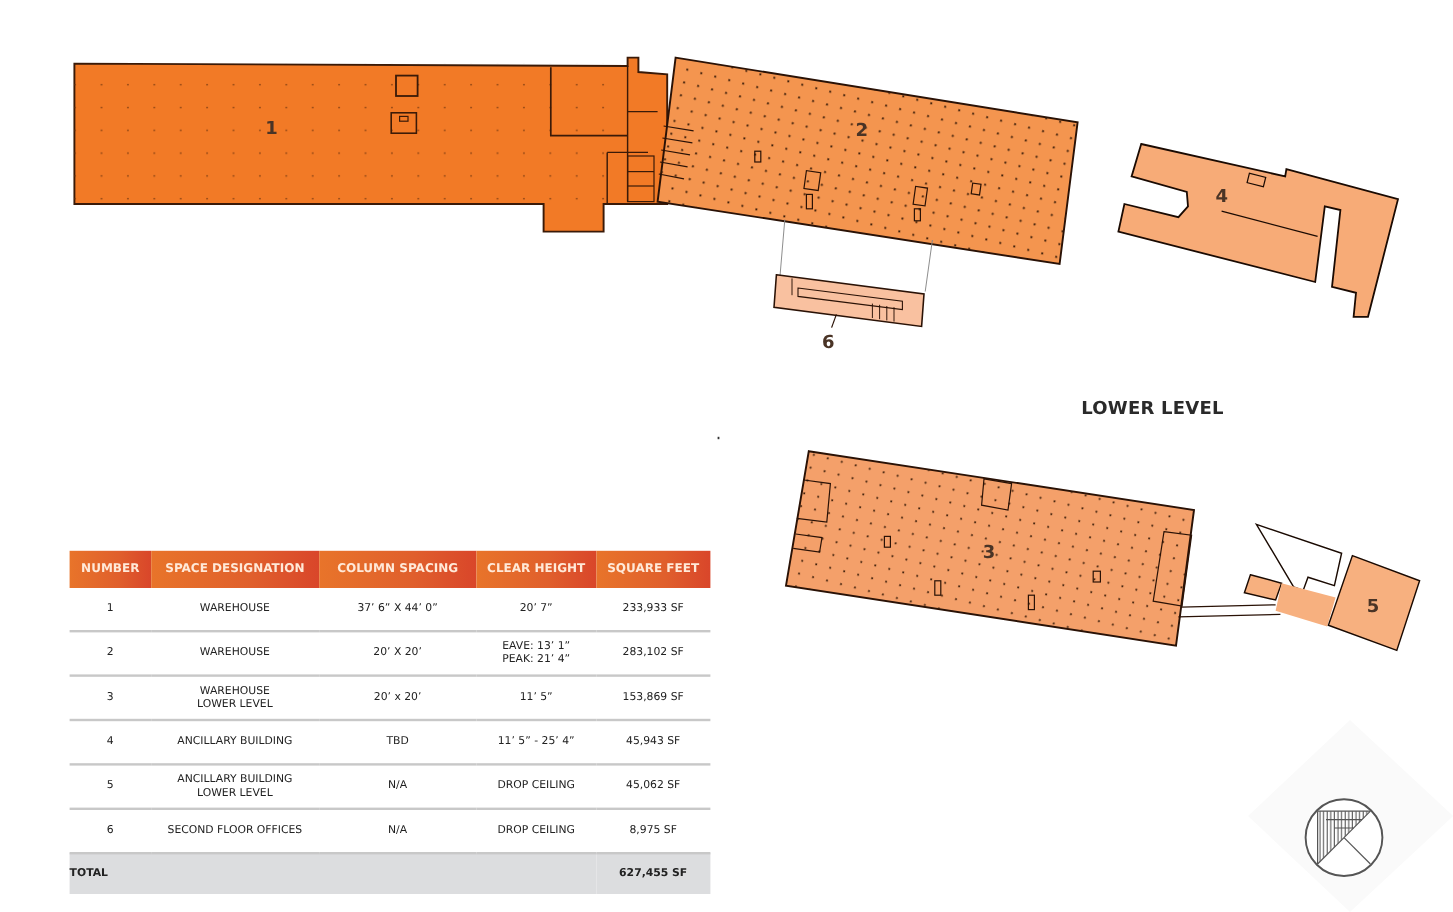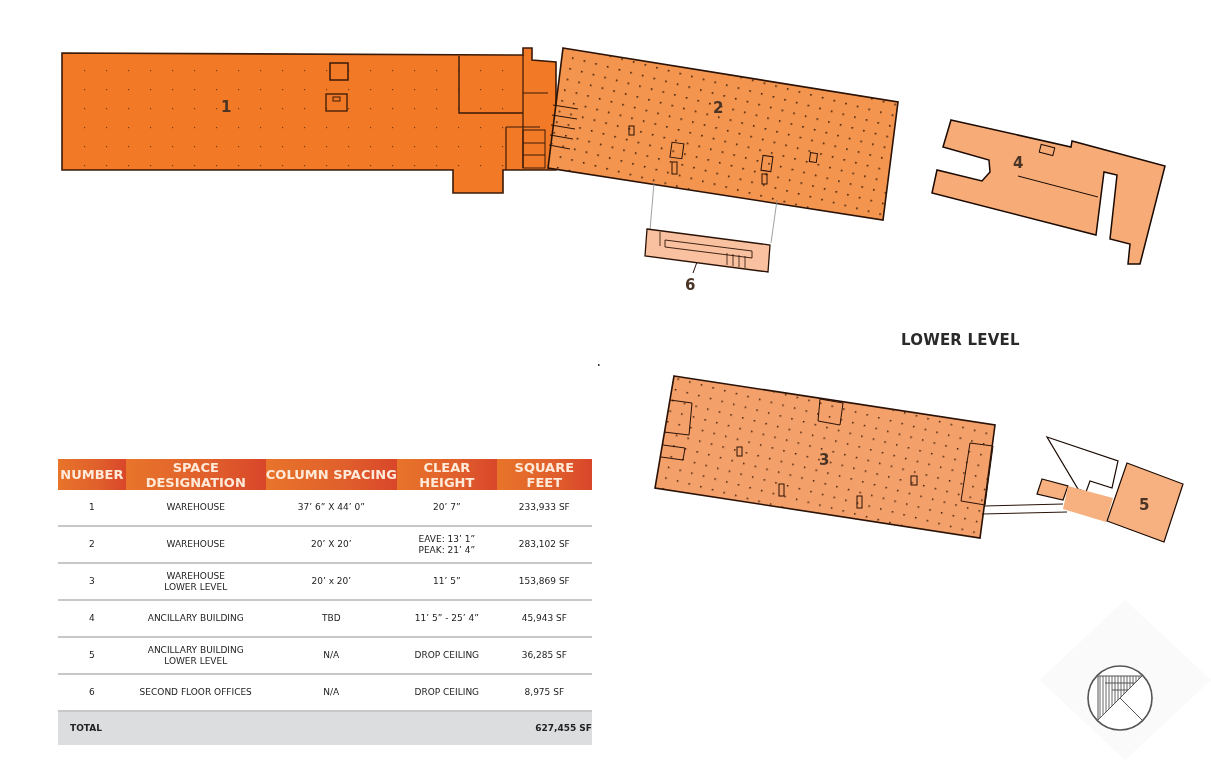--- a/index.html
+++ b/index.html
@@ -1,24 +1,24 @@
 <!DOCTYPE html>
 <html><head>
 <meta charset="utf-8">
 <style>
   html, body { margin:0; padding:0; background:#ffffff; }
   body { width:1211px; height:760px; position:relative; overflow:hidden; font-family:"DejaVu Sans", sans-serif; }
   .plan { position:absolute; left:0; top:0; }
   .lbl { font-family:"DejaVu Sans", sans-serif; font-weight:bold; fill:#4a3426; }
   .lower-level { position:absolute; left:901px; top:331px; font-size:15px; font-weight:bold; color:#2a2a2a; letter-spacing:0.2px; }
   table.spaces { position:absolute; left:58px; top:459px; width:534px; border-collapse:collapse; font-family:"DejaVu Sans", sans-serif; font-size:9px; color:#222; }
-  table.spaces thead th { background:linear-gradient(90deg,#e8742a 0%,#e05f2c 60%,#d9462a 100%); color:#ffe9d8; font-weight:bold; font-size:13px; height:31px; padding:0; text-align:center; }
+  table.spaces thead th { background:linear-gradient(90deg,#e8742a 0%,#e05f2c 60%,#d9462a 100%); color:#ffe9d8; font-weight:bold; font-size:10px; height:31px; padding:0; text-align:center; }
   table.spaces tbody td { text-align:center; padding:0; border-bottom:2px solid #c8c8c8; height:35px; line-height:1.15; }
-  table.spaces tbody tr.total td { background:#dcdddf; border-bottom:none; font-weight:bold; height:33px;text-align:right; }
-  table.spaces tbody tr.total td.first { text-align:left; padding-left:12px; }
+  table.spaces tbody tr.total td { background:#dcdddf; border-bottom:none; font-weight:bold; height:33px; }
+  table.spaces tbody tr.total td.first { text-align:left; }
   .col1{width:64px}.col2{width:132px}.col3{width:124px}.col4{width:94px}.col5{width:90px}
   .compass { position:absolute; left:1040px; top:600px; }
 </style>
 </head>
 <body>
 
 <svg class="plan" width="1211" height="760" viewBox="0 0 1211 760" xmlns="http://www.w3.org/2000/svg">
   <defs>
     <pattern id="dots1" width="22" height="19" patternUnits="userSpaceOnUse" x="8" y="4">
       <rect x="10" y="9" width="1.2" height="1.2" fill="#7a3a10"></rect>
@@ -169,21 +169,21 @@
       <td>45,943 SF</td>
     </tr>
     <tr>
       <td>5</td>
       <td>
           <div>ANCILLARY BUILDING</div>
           <div>LOWER LEVEL</div>
         </td>
       <td>N/A</td>
       <td>DROP CEILING</td>
-      <td>36,285 SF</td>
+      <td>45,062 SF</td>
     </tr>
     <tr>
       <td>6</td>
       <td>SECOND FLOOR OFFICES</td>
       <td>N/A</td>
       <td>DROP CEILING</td>
       <td>8,975 SF</td>
     </tr>
     <tr class="total">
       <td class="first" colspan="4">TOTAL</td>

